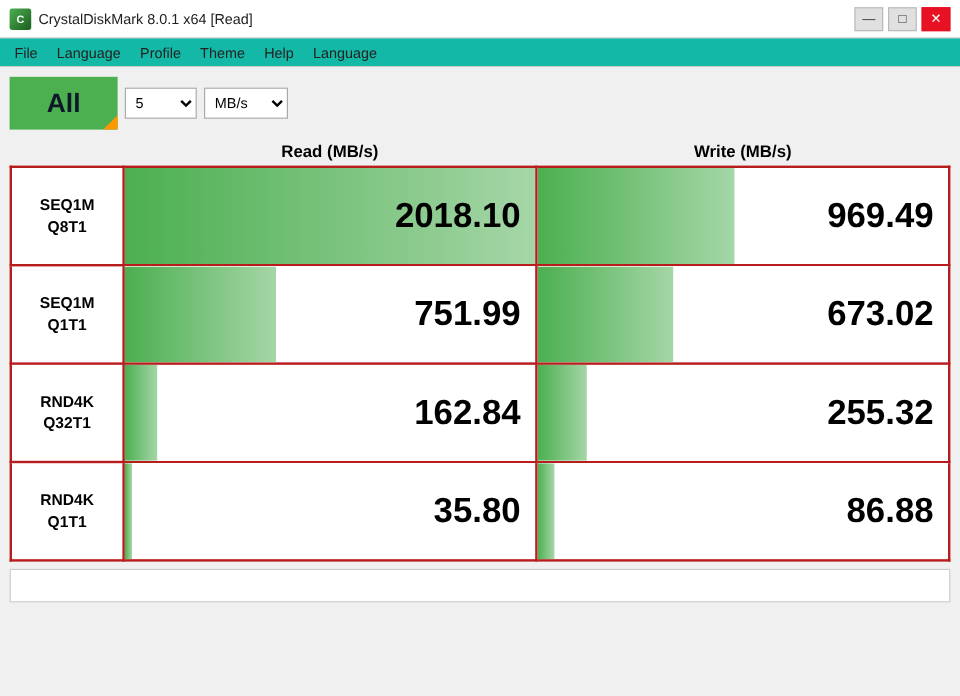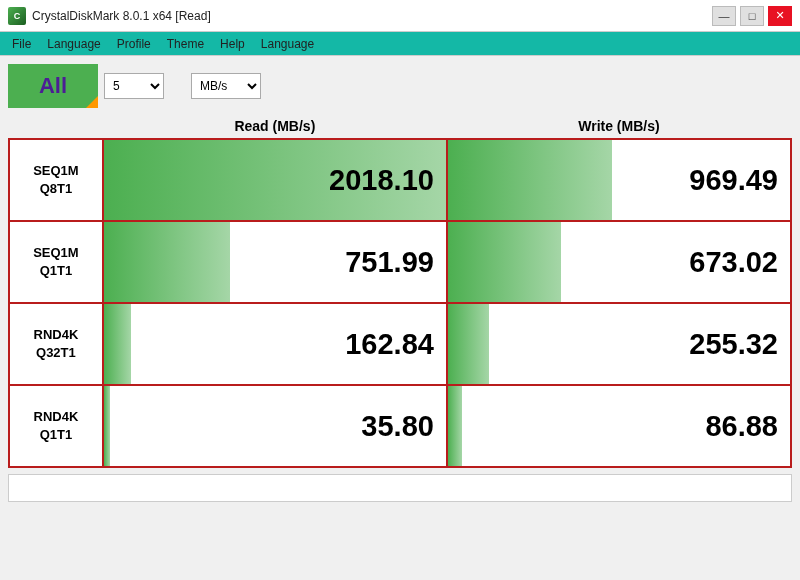--- a/index.html
+++ b/index.html
@@ -82,21 +82,21 @@
 
     
     .controls-row {
       display: flex;
       align-items: center;
       gap: 6px;
       margin-bottom: 6px;
     }
     .all-btn {
       background: #4caf50;
-      color: #4c1d95;
+      color: #0f172a;
       font-weight: bold;
       font-size: 22px;
       width: 90px;
       height: 44px;
       border: none;
       cursor: pointer;
       display: flex;
       align-items: center;
       justify-content: center;
       position: relative;
@@ -116,21 +116,21 @@
       height: 26px;
       border: 1px solid #aaa;
       background: white;
       font-size: 12px;
       padding: 2px 4px;
       cursor: pointer;
     }
     .select-runs { width: 60px; }
     .select-size { width: 80px; }
     .select-drive { width: 190px; }
-    .select-unit { width: 70px; margin-left: 21px; }
+    .select-unit { width: 70px; }
 
     
     .bench-table {
       width: 100%;
       border-collapse: collapse;
     }
     .bench-header-row td {
       text-align: center;
       font-weight: bold;
       font-size: 14px;

